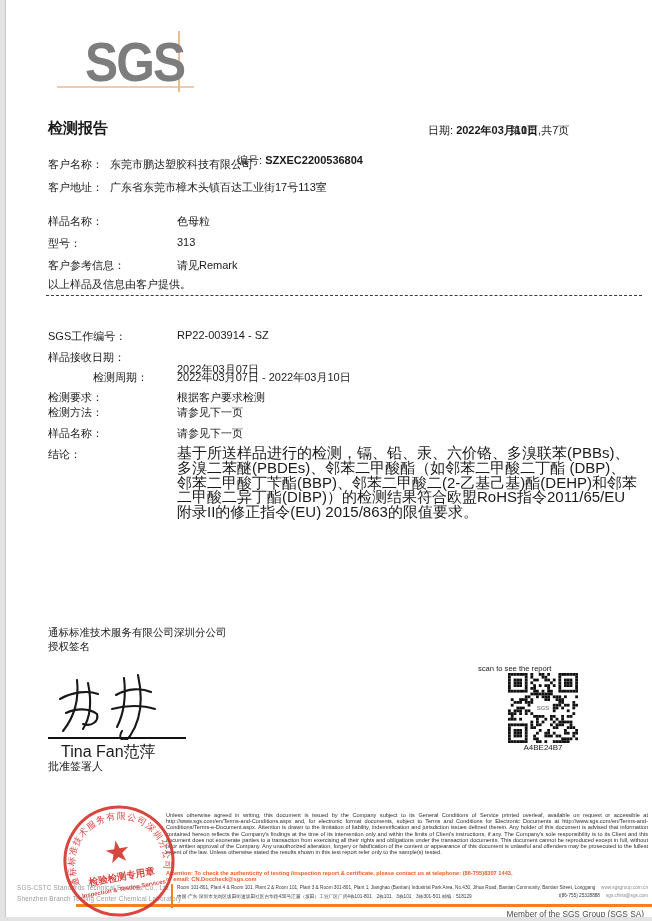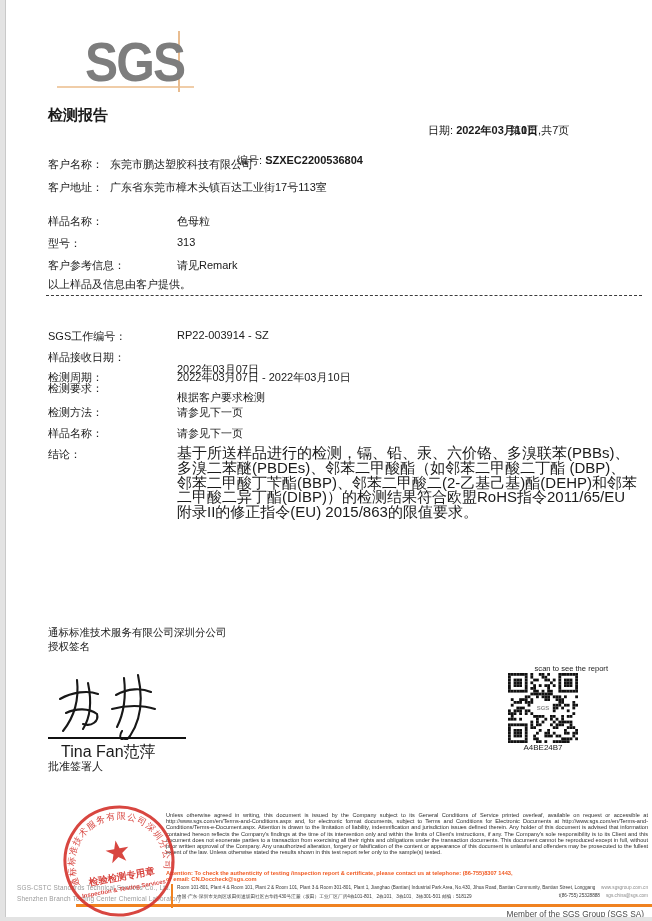--- a/index.html
+++ b/index.html
@@ -12,41 +12,41 @@
   .edge-left{position:absolute;left:0;top:0;width:5px;height:921px;background:#e3e3e3;border-right:1px solid #c9c9c9;}
   .edge-bottom{position:absolute;left:0;top:917px;width:652px;height:4px;background:#e3e3e3;}
 
   
   .logo-text{position:absolute;left:85px;top:34px;font-size:54px;font-weight:bold;color:#7d7d7d;
     letter-spacing:-2px;line-height:1;transform:scale(.92,1.02);transform-origin:left top;}
   .logo-hline{position:absolute;left:57px;top:86px;width:137px;height:2px;background:#f0cda8;}
   .logo-vline{position:absolute;left:178px;top:31px;width:2px;height:61px;background:#e9bd91;}
 
   
-  .doc-title{position:absolute;left:48px;top:106px;font-size:15px;font-weight:bold;font-family:Liberation Serif, serif;}
+  .doc-title{position:absolute;left:48px;top:119px;font-size:15px;font-weight:bold;font-family:Liberation Serif, serif;}
   .hmeta{position:absolute;top:123px;font-size:11px;}
   .hmeta b{font-weight:bold;}
 
   .lbl{position:absolute;left:48px;font-size:11px;}
   .val{position:absolute;font-size:11px;}
   .v1{left:110px;}
   .v2{left:177px;}
 
   .dashline{position:absolute;left:46px;top:295px;width:596px;border-top:1.5px dashed #3c3c3c;}
 
   .conclusion{position:absolute;left:177px;top:446px;width:462px;font-size:15px;line-height:14.8px;}
 
   .sig-company{position:absolute;left:48px;top:626px;font-size:10.5px;}
   .sig-auth{position:absolute;left:48px;top:640px;font-size:10.5px;}
   .sig-svg{position:absolute;left:52px;top:668px;}
   .sig-line{position:absolute;left:48px;top:737px;width:138px;height:1.5px;background:#111;}
   .sig-name{position:absolute;left:48px;top:742px;font-size:16px;margin-left:13px;}
   .sig-role{position:absolute;left:48px;top:759px;font-size:11px;}
 
-  .qr-caption{position:absolute;left:478px;top:664px;width:130px;text-align:right;font-size:7.6px;color:#222;}
+  .qr-caption{position:absolute;left:478px;top:664px;width:130px;text-align:left;font-size:7.6px;color:#222;}
   .qr-box{position:absolute;left:508px;top:673px;width:70px;height:70px;}
   .qr-text{position:absolute;left:478px;top:743px;width:130px;text-align:center;font-size:8px;color:#222;}
 
   
   .stamp{position:absolute;left:60px;top:802px;width:118px;height:118px;opacity:.9;}
   .footer-co{position:absolute;left:17px;font-size:6.4px;color:#9a9a9a;letter-spacing:.2px;}
   .disclaimer{position:absolute;left:166px;top:812px;width:482px;font-size:5.6px;line-height:6.2px;
     color:#2e2e2e;text-align:justify;}
   .attention{position:absolute;left:166px;top:870px;width:482px;font-size:5.7px;line-height:6.1px;
     color:#f05a22;font-weight:bold;}
@@ -85,23 +85,23 @@
   <div class="lbl" style="top:258px;">客户参考信息：</div>
   <div class="val v2" style="top:258px;text-align:center;">请见Remark</div>
   <div class="lbl" style="top:277px;">以上样品及信息由客户提供。</div>
 
   <div class="dashline"></div>
 
   <div class="lbl" style="top:329px;">SGS工作编号：</div>
   <div class="val v2" style="top:329px;">RP22-003914 - SZ</div>
   <div class="lbl" style="top:350px;">样品接收日期：</div>
   <div class="val v2" style="top:350px;margin-top:12px;">2022年03月07日</div>
-  <div class="lbl" style="top:370px;">检测周期：</div>
+  <div class="lbl" style="top:370px;margin-left:45px;">检测周期：</div>
   <div class="val v2" style="top:370px;">2022年03月07日 - 2022年03月10日</div>
-  <div class="lbl" style="top:381px;">检测要求：</div>
+  <div class="lbl" style="top:390px;">检测要求：</div>
   <div class="val v2" style="top:390px;">根据客户要求检测</div>
   <div class="lbl" style="top:405px;">检测方法：</div>
   <div class="val v2" style="top:405px;">请参见下一页</div>
   <div class="lbl" style="top:426px;">样品名称：</div>
   <div class="val v2" style="top:426px;">请参见下一页</div>
 
   <div class="lbl" style="top:447px;">结论：</div>
   <div class="conclusion">基于所送样品进行的检测，镉、铅、汞、六价铬、多溴联苯(PBBs)、多溴二苯醚(PBDEs)、邻苯二甲酸酯（如邻苯二甲酸二丁酯 (DBP)、邻苯二甲酸丁苄酯(BBP)、邻苯二甲酸二(2-乙基己基)酯(DEHP)和邻苯二甲酸二异丁酯(DIBP)）的检测结果符合欧盟RoHS指令2011/65/EU附录II的修正指令(EU) 2015/863的限值要求。</div>
 
   <div class="sig-company">通标标准技术服务有限公司深圳分公司</div>

